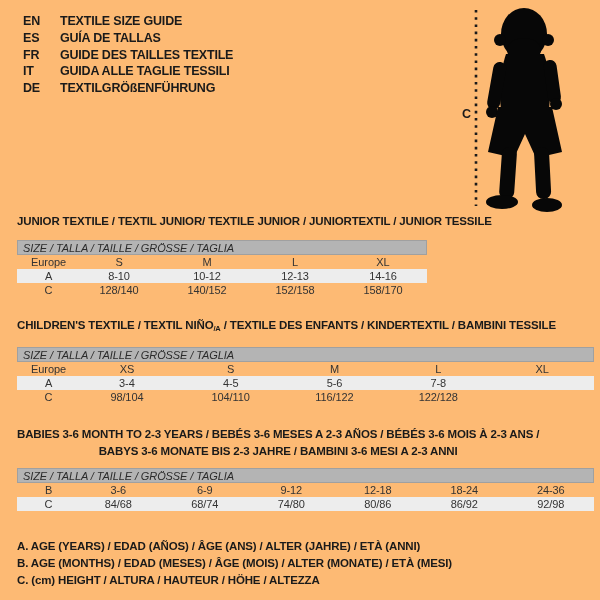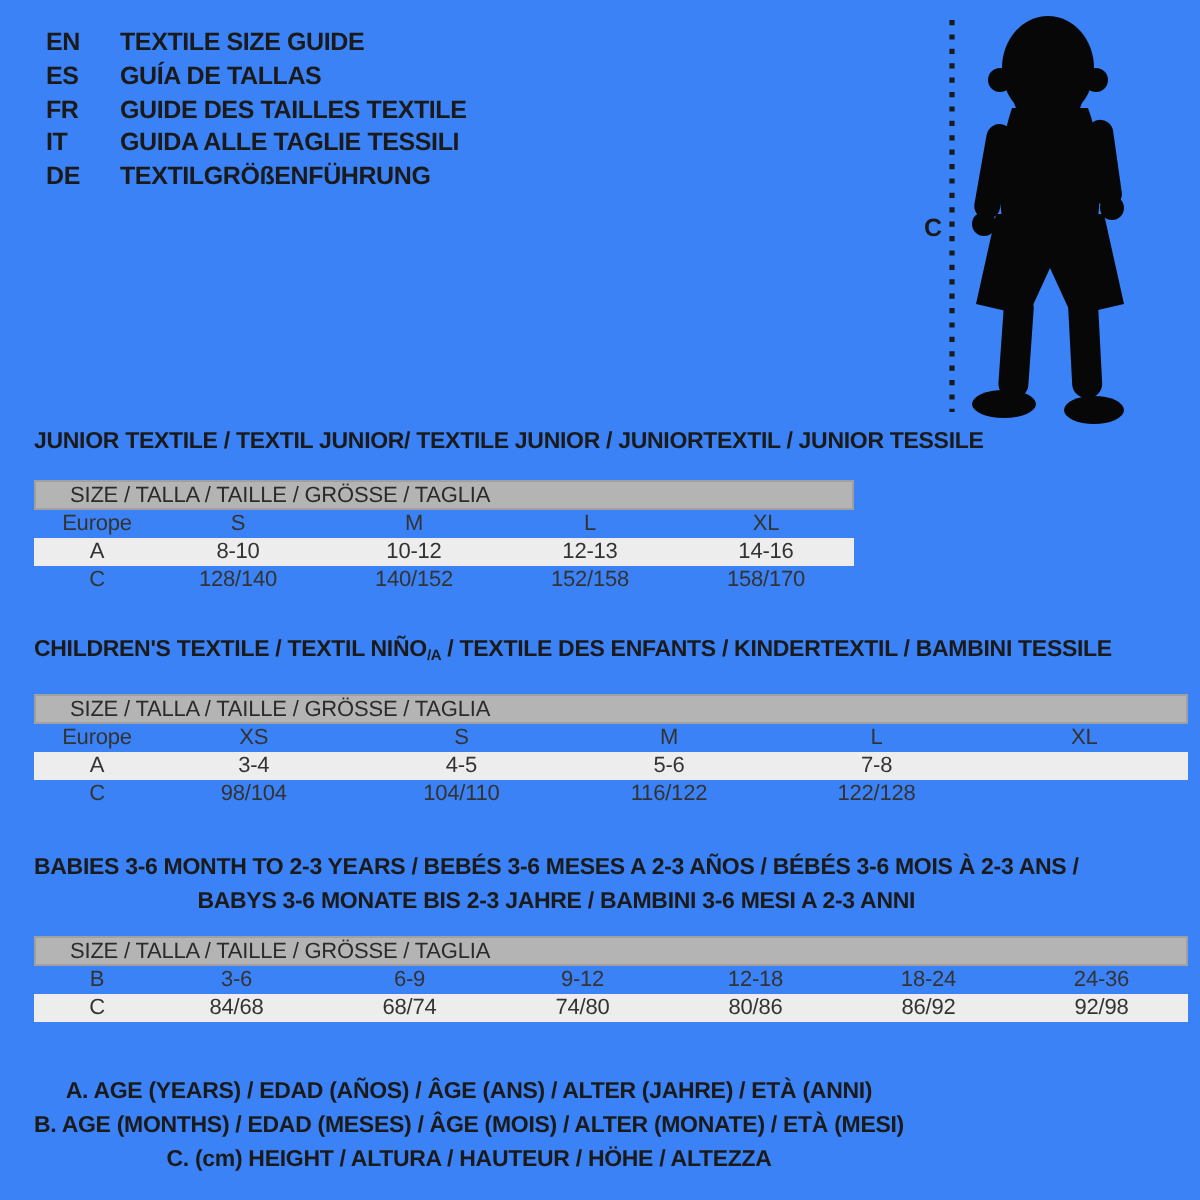--- a/index.html
+++ b/index.html
@@ -1,52 +1,52 @@
 <!DOCTYPE html>
 <html><head>
 <meta charset="utf-8">
 <style>
   * { margin:0; padding:0; box-sizing:border-box; }
   html,body { background:#ffffff; }
   .canvas {
-    position:relative; width:600px; height:600px; background:#3b82f6;
+    position:relative; width:600px; height:600px; background:#fdba74;
     font-family:"Liberation Sans", sans-serif; color:#1a1a1a; overflow:hidden;
   }
 
   
   .lang-block { position:absolute; left:23px; top:13px; }
   .lang-row { display:flex; font-size:12.5px; font-weight:bold; line-height:16.8px; letter-spacing:-0.2px; }
   .lang-code { width:37px; flex:0 0 37px; }
 
   
   .figure { position:absolute; left:450px; top:2px; width:150px; height:212px; }
   .figure svg { position:absolute; left:0; top:0; }
   .height-label { position:absolute; left:12px; top:105px; font-size:12.5px; font-weight:bold; }
 
   
   .sec-title { position:absolute; left:17px; font-size:11.5px; font-weight:bold; letter-spacing:-0.15px; white-space:nowrap;text-align:center; }
   .sec-title .sub { font-size:7.5px; vertical-align:-2px; }
 
   
   .tbl { position:absolute; left:17px; }
   .tbl-head {
-    height:15px; line-height:14px; font-size:11px; padding-left:17px;
-    background:#b4b4b4; border:1px solid #a0a0a0; color:#2b2b2b; letter-spacing:-0.1px;
+    height:15px; line-height:14px; font-size:11px; padding-left:5px;
+    background:#b4b4b4; border:1px solid #a0a0a0; color:#2b2b2b; letter-spacing:-0.1px;font-style:italic;
   }
   .tbl-row { height:14px; line-height:14px; font-size:11px; display:grid; color:#333; letter-spacing:-0.1px; }
   .cols4 { grid-template-columns:58px repeat(4,1fr); }
   .cols5 { grid-template-columns:58px repeat(5,1fr); }
   .cols6 { grid-template-columns:58px repeat(6,1fr); }
   .cell { text-align:center; overflow:hidden; }
   .cell.lbl { text-align:center; padding-left:5px; }
   .row-alt { background:#ededed; }
 
   
   .legend { position:absolute; left:17px; top:538px; }
-  .legend div { font-size:11.5px; font-weight:bold; line-height:17.2px; letter-spacing:-0.15px; white-space:nowrap;text-align:center; }
+  .legend div { font-size:11.5px; font-weight:bold; line-height:17.2px; letter-spacing:-0.15px; white-space:nowrap; }
 </style>
 </head>
 <body>
 
 <div class="canvas">
 
   <div class="lang-block">
     <div class="lang-row">
       <span class="lang-code">EN</span>
       <span class="lang-title">TEXTILE SIZE GUIDE</span>

